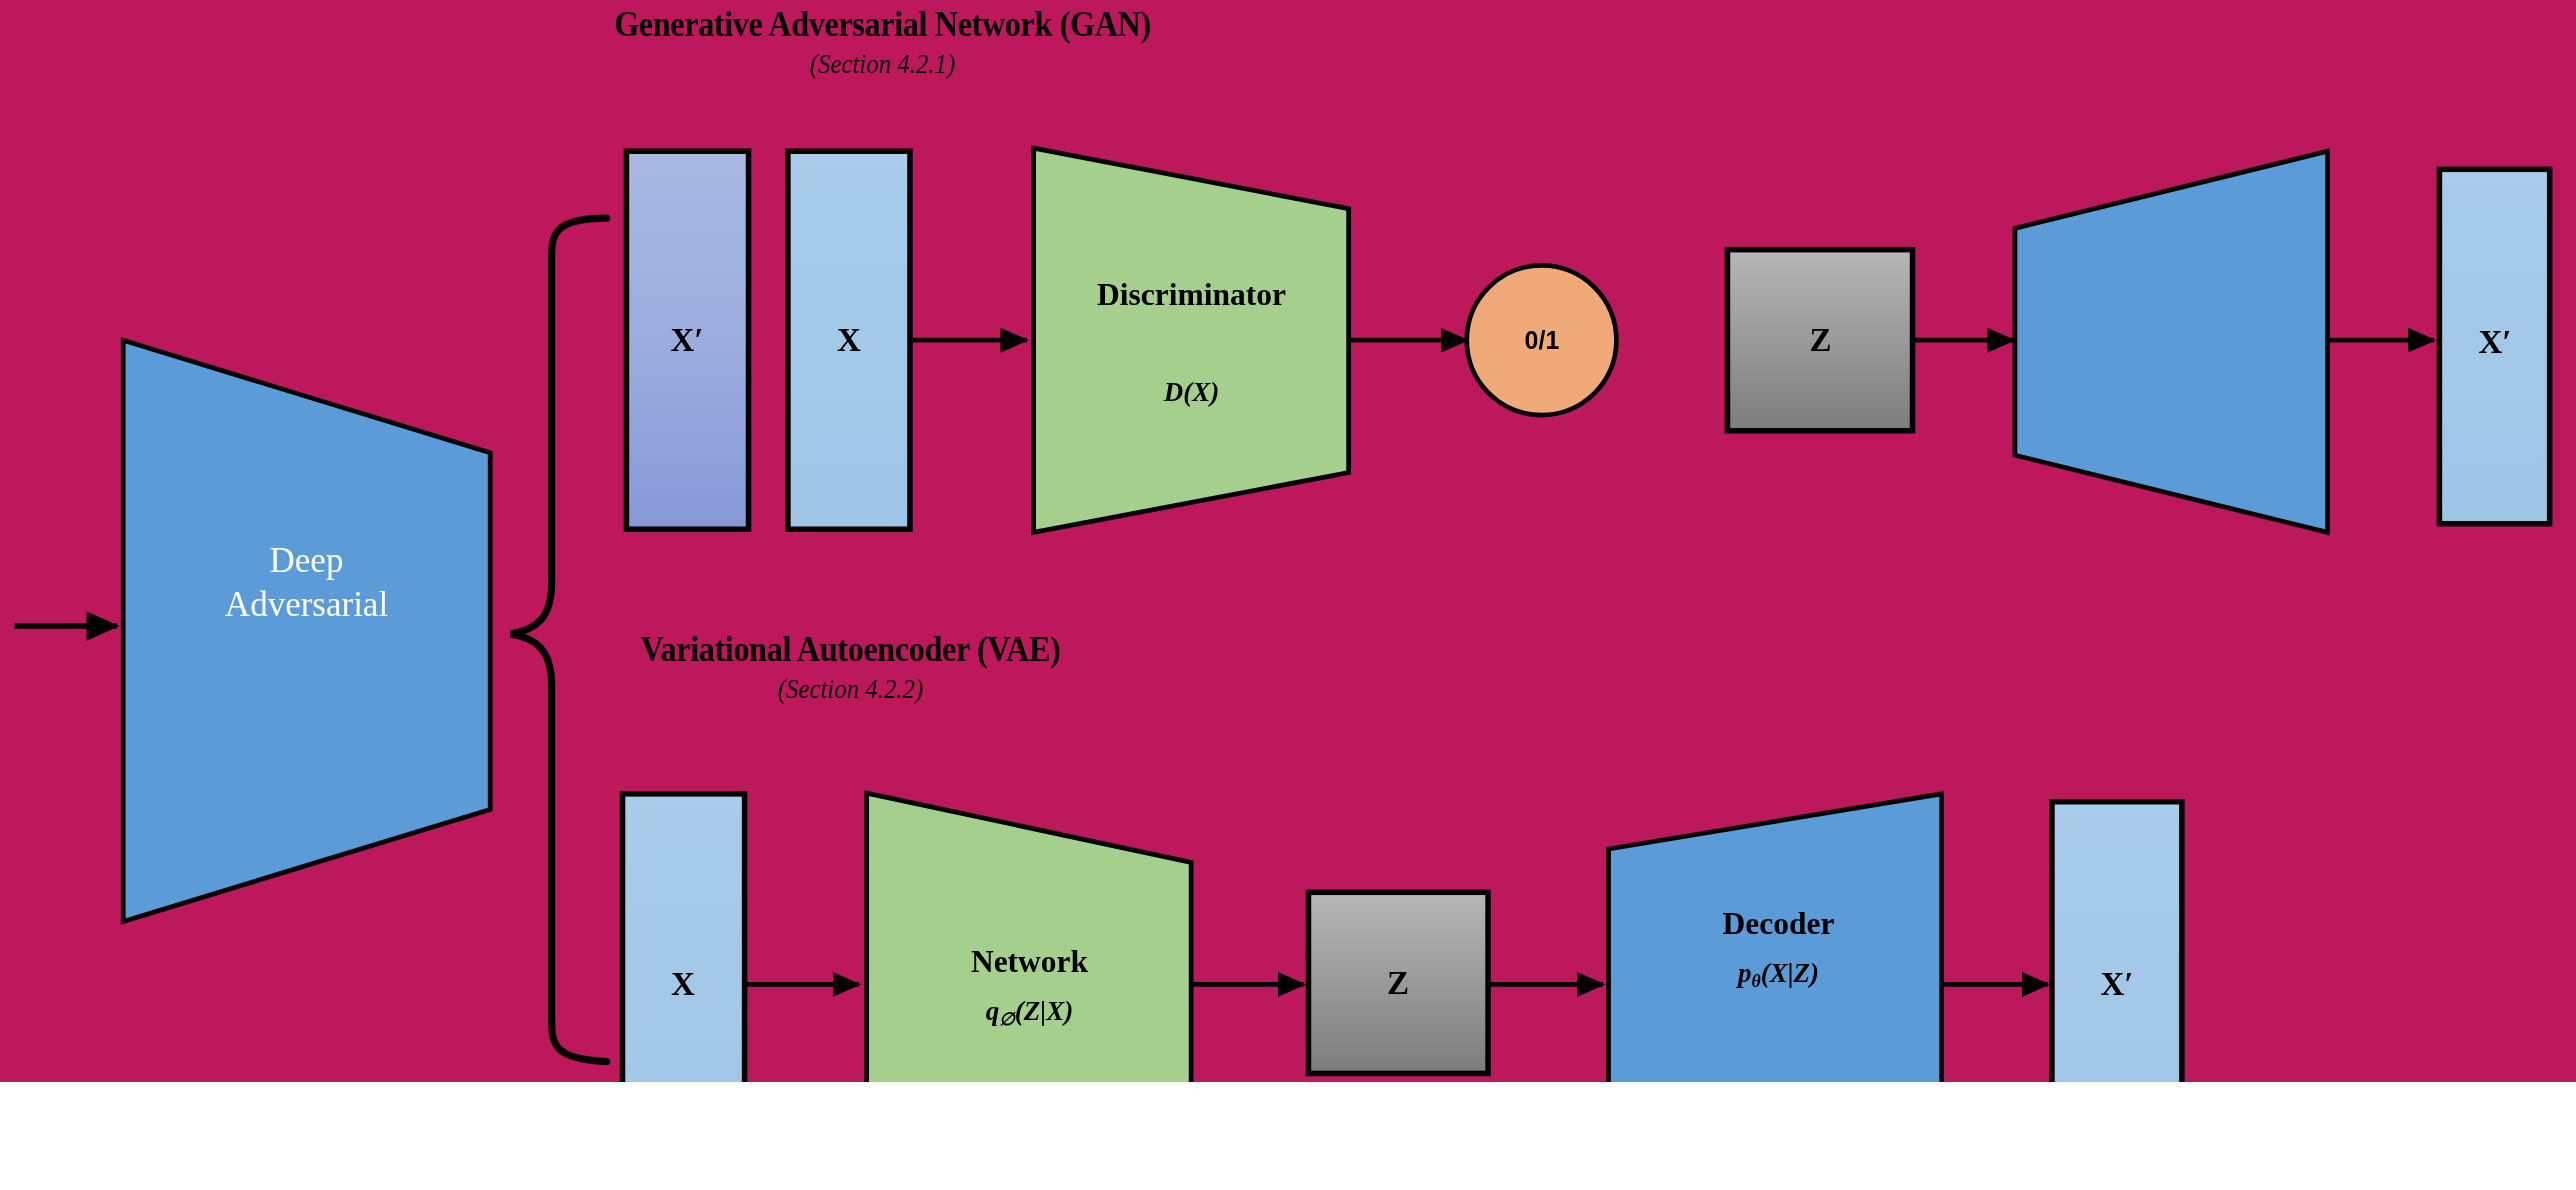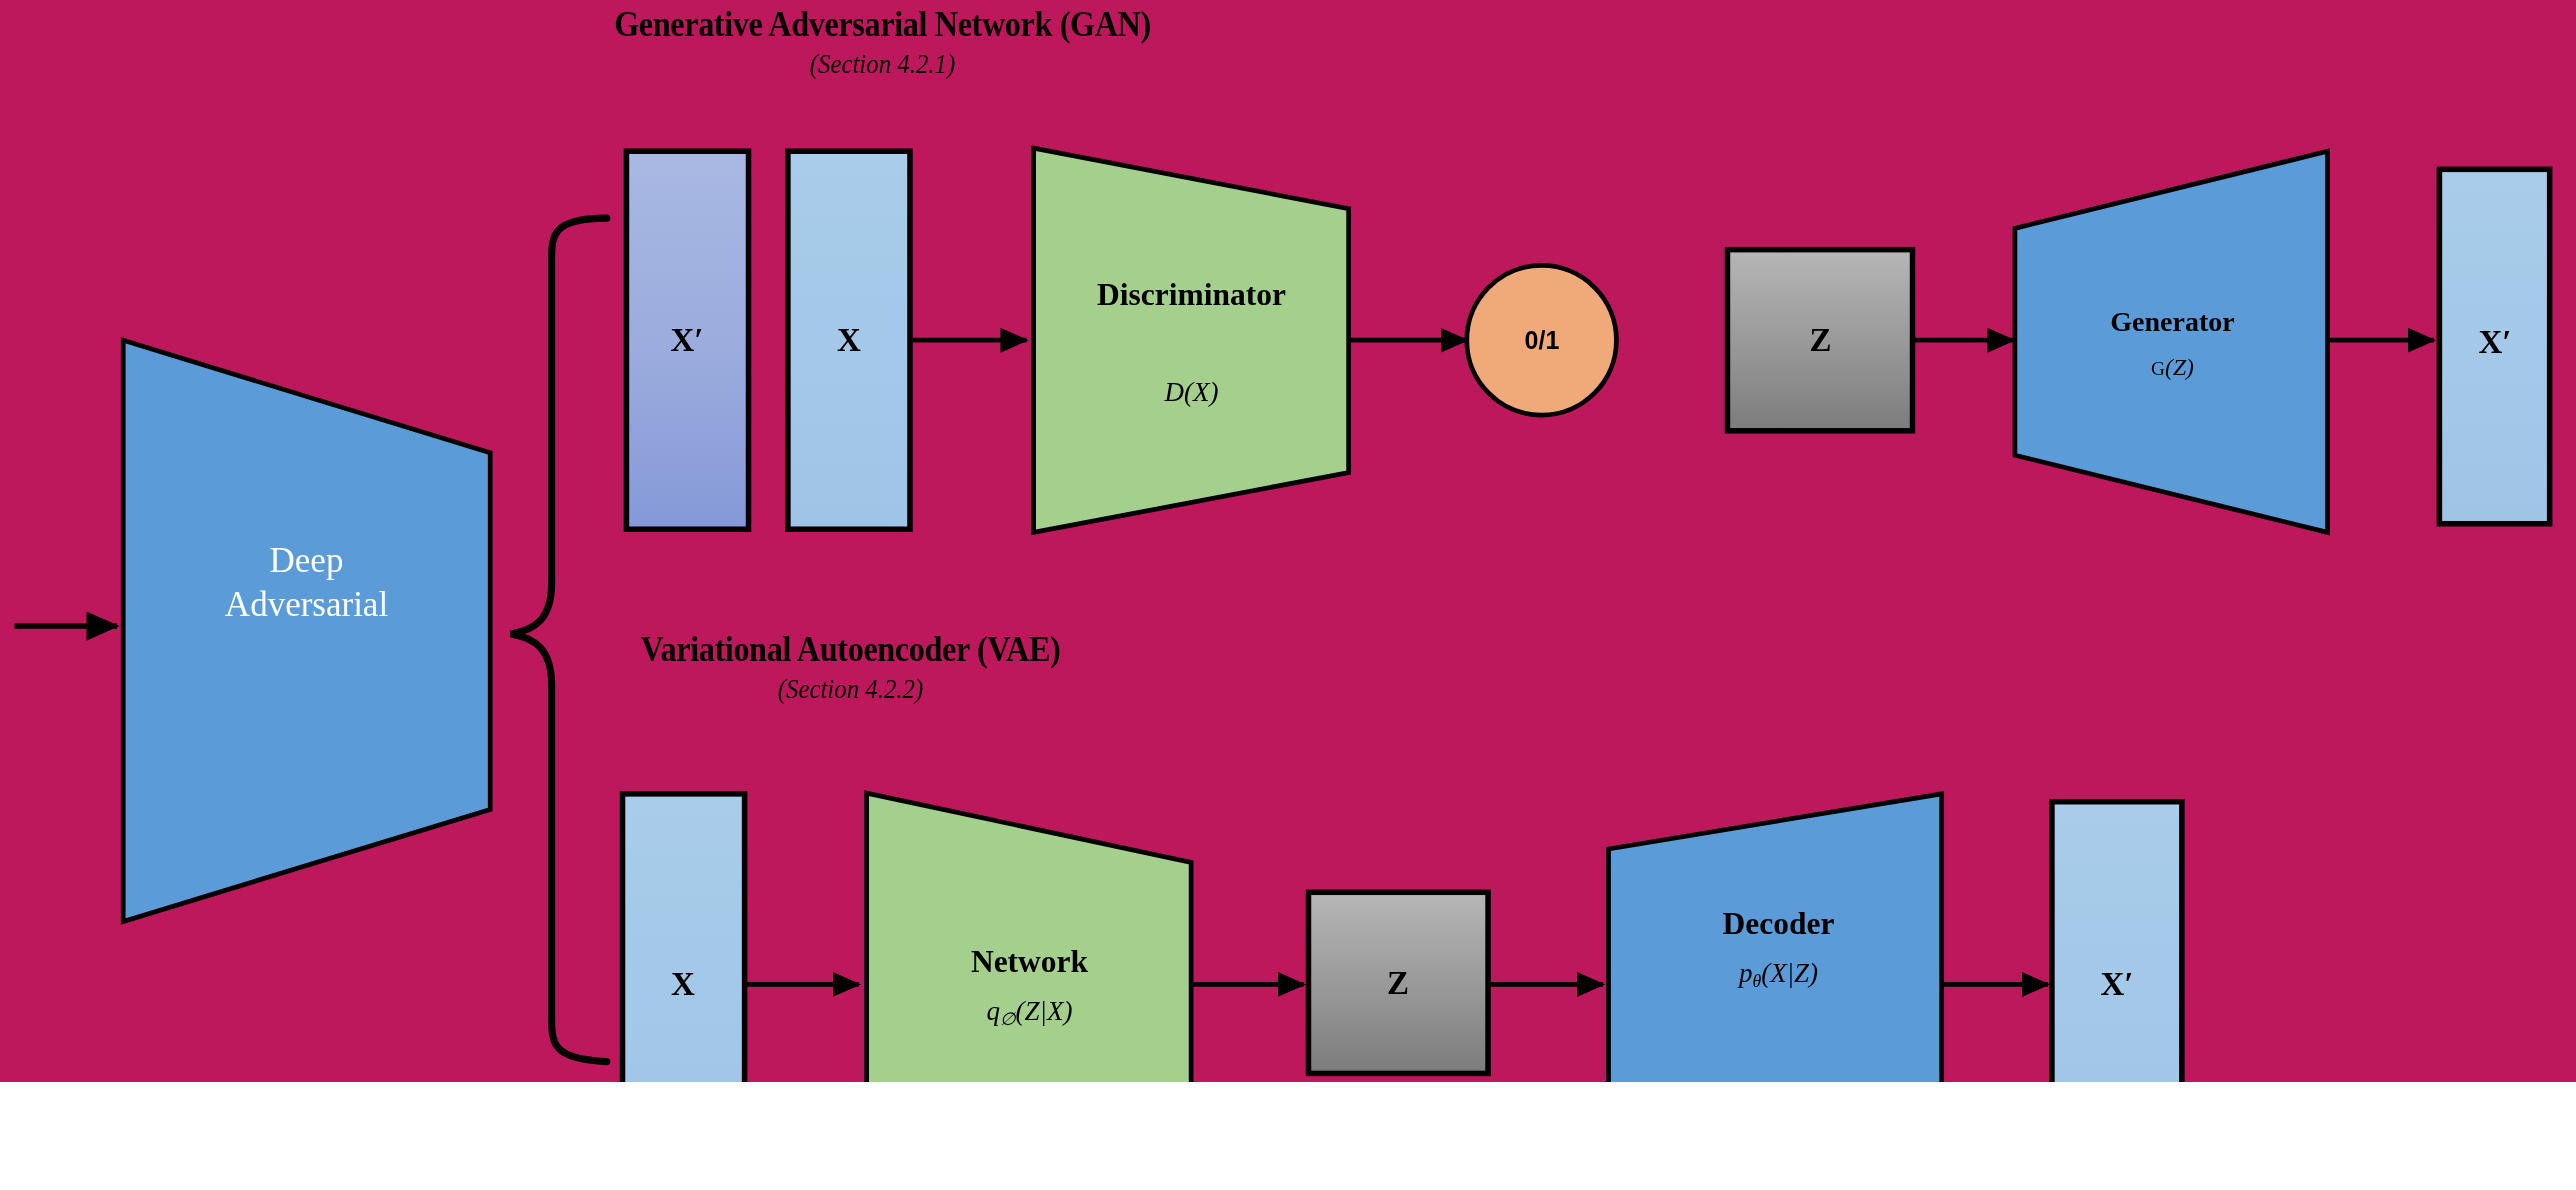--- a/index.html
+++ b/index.html
@@ -54,21 +54,21 @@
   }
   .lbl-main {
     font-family: "Liberation Serif", "DejaVu Serif", serif;
     font-weight: bold;
     font-size: 31.5px;
     line-height: 1.05;
     white-space: nowrap;
   }
   .lbl-formula {
     font-family: "Liberation Serif", "DejaVu Serif", serif;
-    font-weight: normal;
+    font-weight: bold;
     font-style: italic;
     font-size: 27px;
     line-height: 1.1;
     margin-top: 19px;
     white-space: nowrap;
   }
   .lbl-formula.small { font-size: 23.6px; }
   .lbl-var {
     font-family: "Liberation Serif", "DejaVu Serif", serif;
     font-weight: bold;
@@ -195,24 +195,20 @@
   </div>
 
   <div class="blk-label" style="left:1467px; top:305px; width:150px; height:71px;">
     <div class="lbl-circle">0/1</div>
   </div>
 
   <div class="blk-label" style="left:1728px; top:305px; width:185px; height:71px;">
     <div class="lbl-var">Z</div>
   </div>
 
-  <div class="blk-label" style="left:2017px; top:277px; width:311px; height:134px;">
-    <div class="lbl-main" style="font-size:28px;">Generator</div>
-    <div class="lbl-formula small"><span style="font-style:normal;font-size:0.82em;">G</span><span>(Z)</span></div>
-  </div>
 
   <div class="blk-label" style="left:2440px; top:307px; width:110px; height:71px;">
     <div class="lbl-var">X′</div>
   </div>
 
   <div class="blk-label" style="left:622px; top:945px; width:122px; height:79px;">
     <div class="lbl-var">X</div>
   </div>
 
   <div class="blk-label" style="left:867px; top:918px; width:325px; height:138px;">

